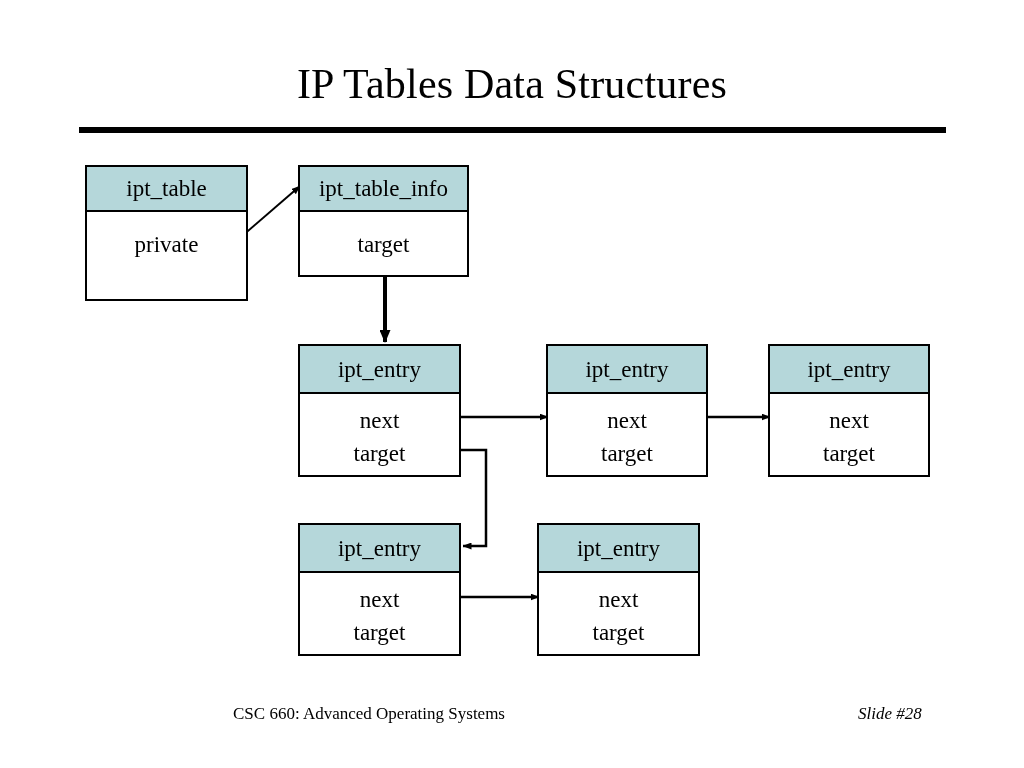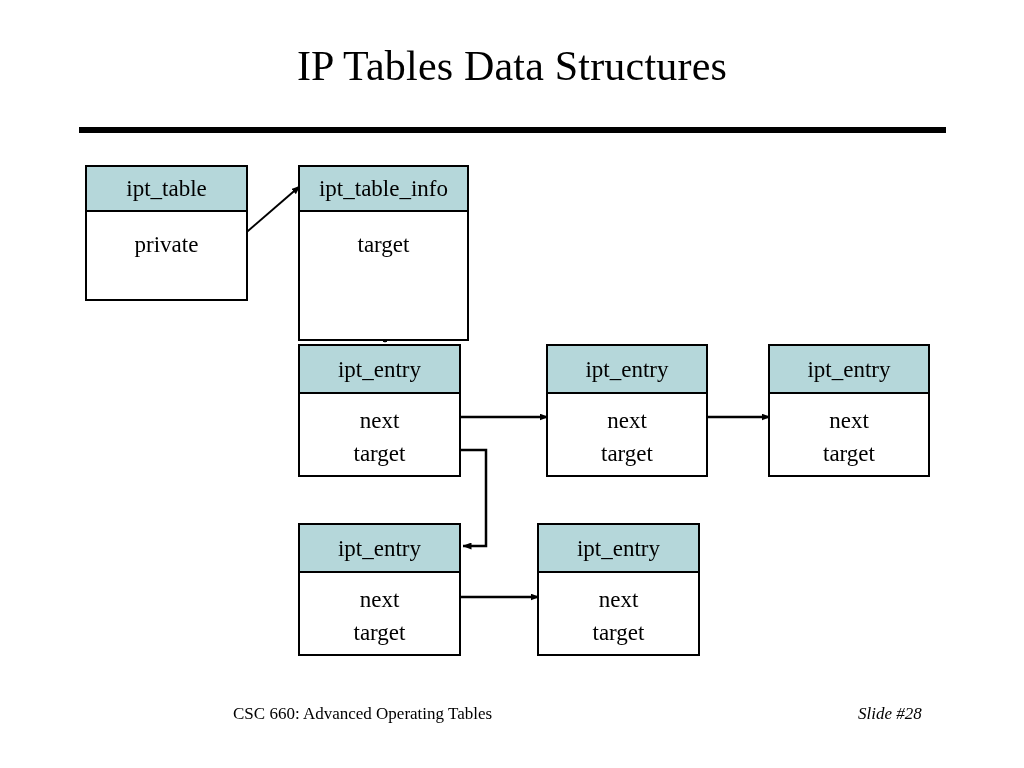--- a/index.html
+++ b/index.html
@@ -14,21 +14,21 @@
     position: relative;
     overflow: hidden;
     font-family: "Liberation Serif", "DejaVu Serif", serif;
     color: #000000;
   }
 
   
   #slide-title {
     position: absolute;
     left: 0;
-    top: 40px;
+    top: 58px;
     width: 1024px;
     text-align: center;
     font-size: 42px;
     line-height: 52px;
     font-weight: normal;
     letter-spacing: 0.2px;
     color: #000000;
   }
   #title-rule {
     position: absolute;
@@ -84,21 +84,21 @@
     color: #000000;
   }
   .struct-field {
     line-height: 33px;
     text-align: center;
     white-space: nowrap;
   }
 
   
   #box-ipt-table      { left: 85px;  top: 165px; width: 163px; height: 136px; }
-  #box-ipt-table-info { left: 298px; top: 165px; width: 171px; height: 176px; }
+  #box-ipt-table-info { left: 298px; top: 165px; width: 171px; height: 112px; }
   #box-entry-1        { left: 298px; top: 344px; width: 163px; height: 133px; }
   #box-entry-2        { left: 546px; top: 344px; width: 162px; height: 133px; }
   #box-entry-3        { left: 768px; top: 344px; width: 162px; height: 133px; }
   #box-entry-4        { left: 298px; top: 523px; width: 163px; height: 133px; }
   #box-entry-5        { left: 537px; top: 523px; width: 163px; height: 133px; }
 
   #box-ipt-table .struct-header,
   #box-ipt-table-info .struct-header { height: 45px; }
   #box-entry-1 .struct-header,
   #box-entry-2 .struct-header,
@@ -208,14 +208,14 @@
   <div class="struct-box" id="box-entry-5">
     <div class="struct-header">ipt_entry</div>
     <div class="struct-body">
       <div class="struct-field">next</div>
       <div class="struct-field">target</div>
     </div>
   </div>
 
 </div>
 
-<div id="footer-left">CSC 660: Advanced Operating Tables</div>
+<div id="footer-left">CSC 660: Advanced Operating Systems</div>
 <div id="footer-right">Slide #28</div>
 
 </body></html>

